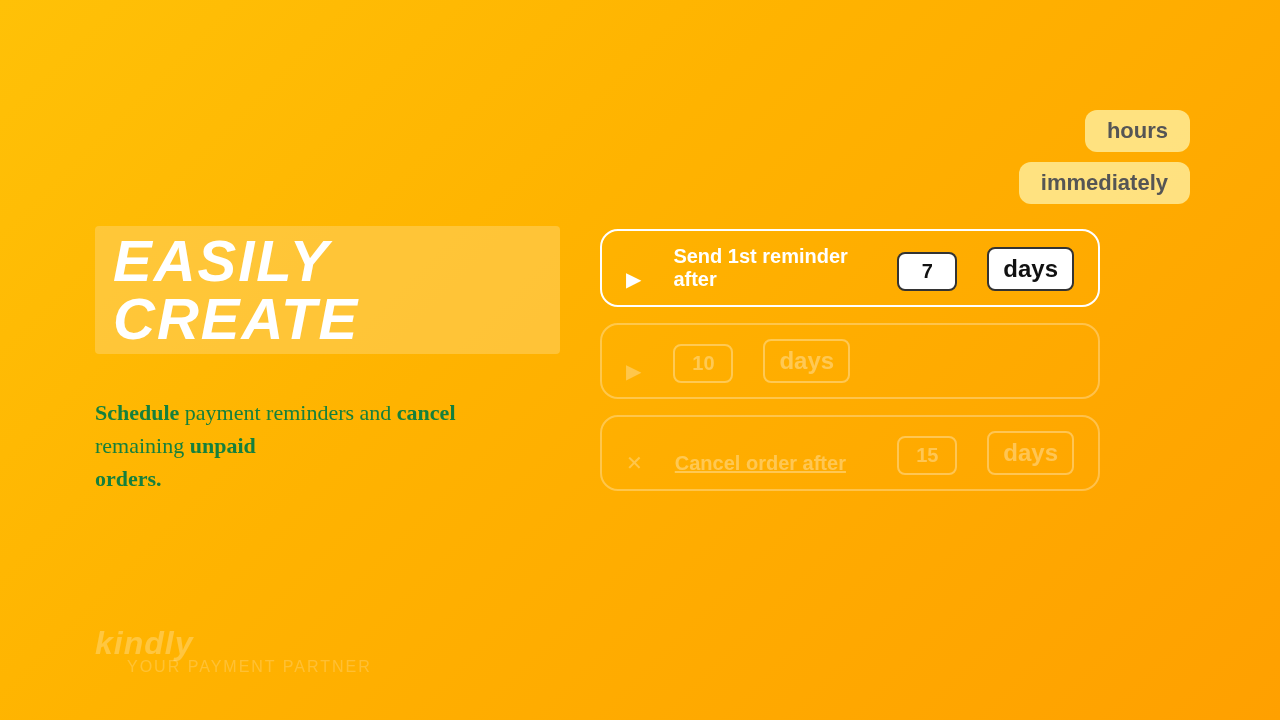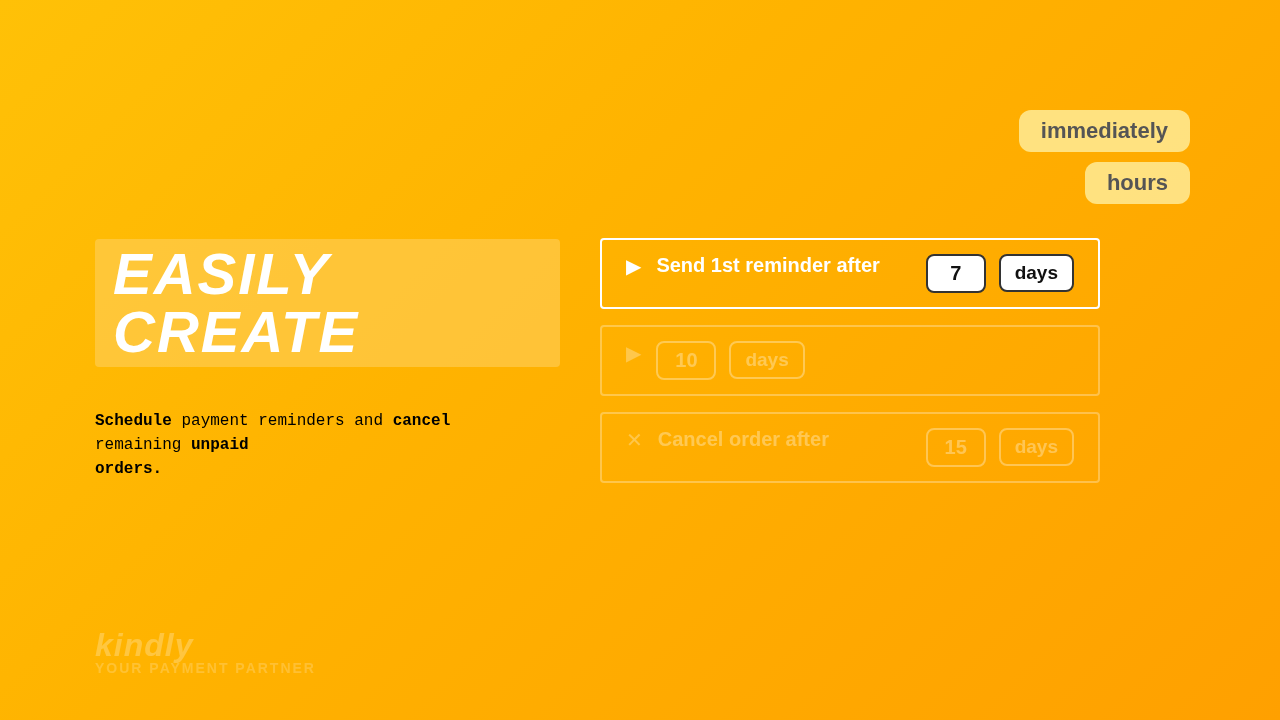--- a/index.html
+++ b/index.html
@@ -46,24 +46,24 @@
       font-size: 58px;
       font-weight: 900;
       color: white;
       letter-spacing: 2px;
       text-transform: uppercase;
       line-height: 1;
       font-style: italic;
     }
 
     .subtitle {
-      font-size: 16px;
-      color: #000000;
+      font-size: 22px;
+      color: #15803d;
       font-weight: 400;
-      font-family: Liberation Mono, monospace;
+      font-family: Liberation Serif, serif;
       line-height: 1.5;
       max-width: 400px;
     }
 
     .subtitle strong {
       font-weight: 900;
     }
 
     .right-section {
       flex: 1;
@@ -76,25 +76,25 @@
 
     .reminder-rows {
       display: flex;
       flex-direction: column;
       gap: 16px;
       width: 500px;
     }
 
     .reminder-row {
       border: 2.5px solid white;
-      border-radius: 4px;
+      border-radius: 18px;
       padding: 14px 24px;
       display: flex;
-      align-items: flex-start;
-      gap: 13px;
+      align-items: flex-end;
+      gap: 30px;
       background: transparent;
     }
 
     .reminder-row.active {
       border-color: white;
       opacity: 1;
     }
 
     .reminder-row.inactive {
       border-color: rgba(255, 255, 255, 0.45);
@@ -117,20 +117,21 @@
       font-family: Arial, sans-serif;
       flex: 1;
     }
 
     .row-label.inactive {
       color: rgba(255, 255, 255, 0.5);
     }
 
     .row-label.cancel {
       color: rgba(255, 255, 255, 0.5);
+      text-decoration: underline;
     }
 
     .number-input {
       border: 2px solid #333;
       border-radius: 8px;
       padding: 6px 10px;
       font-size: 20px;
       font-weight: 700;
       color: #111;
       background: white;
@@ -142,21 +143,21 @@
     .number-input.faded {
       border: 2px solid rgba(255, 255, 255, 0.5);
       background: transparent;
       color: rgba(255, 255, 255, 0.5);
     }
 
     .unit-badge {
       border: 2px solid #333;
       border-radius: 8px;
       padding: 6px 14px;
-      font-size: 19px;
+      font-size: 24px;
       font-weight: 700;
       color: #111;
       background: white;
       font-family: Arial, sans-serif;
     }
 
     .unit-badge.faded {
       border: 2px solid rgba(255, 255, 255, 0.5);
       background: transparent;
       color: rgba(255, 255, 255, 0.5);
@@ -189,27 +190,28 @@
       left: 95px;
       font-size: 32px;
       font-weight: 900;
       color: rgba(255, 255, 255, 0.25);
       font-family: Arial, sans-serif;
       font-style: italic;
       letter-spacing: 1px;
     }
 
     .logo-sub {
-      font-size: 14px;
-      font-weight: 700;
+      font-size: 16px;
+      font-weight: 400;
       color: rgba(255, 255, 255, 0.2);
       letter-spacing: 2px;
       text-transform: uppercase;
       font-style: normal;
       margin-top: -4px;
+      margin-left: 32px;
     }
 
     
     .play-icon::before {
       content: "▶";
       margin-right: 2px;
     }
 
     
     .cancel-x::before {
@@ -259,22 +261,22 @@
         <span class="row-icon cancel-x" style="color:rgba(255,255,255,0.45)"></span>
         <span class="row-label cancel">Cancel order after</span>
         <span class="number-input faded">15</span>
         <span class="unit-badge faded">days</span>
       </div>
 
     </div>
   </div>
 
   <div class="floating-tags">
+    <div class="tag">hours</div>
     <div class="tag">immediately</div>
-    <div class="tag">hours</div>
   </div>
 
   <div class="logo">
     <div>kindly</div>
     <div class="logo-sub">YOUR PAYMENT PARTNER</div>
   </div>
 
 </div>
 
 </body></html>

